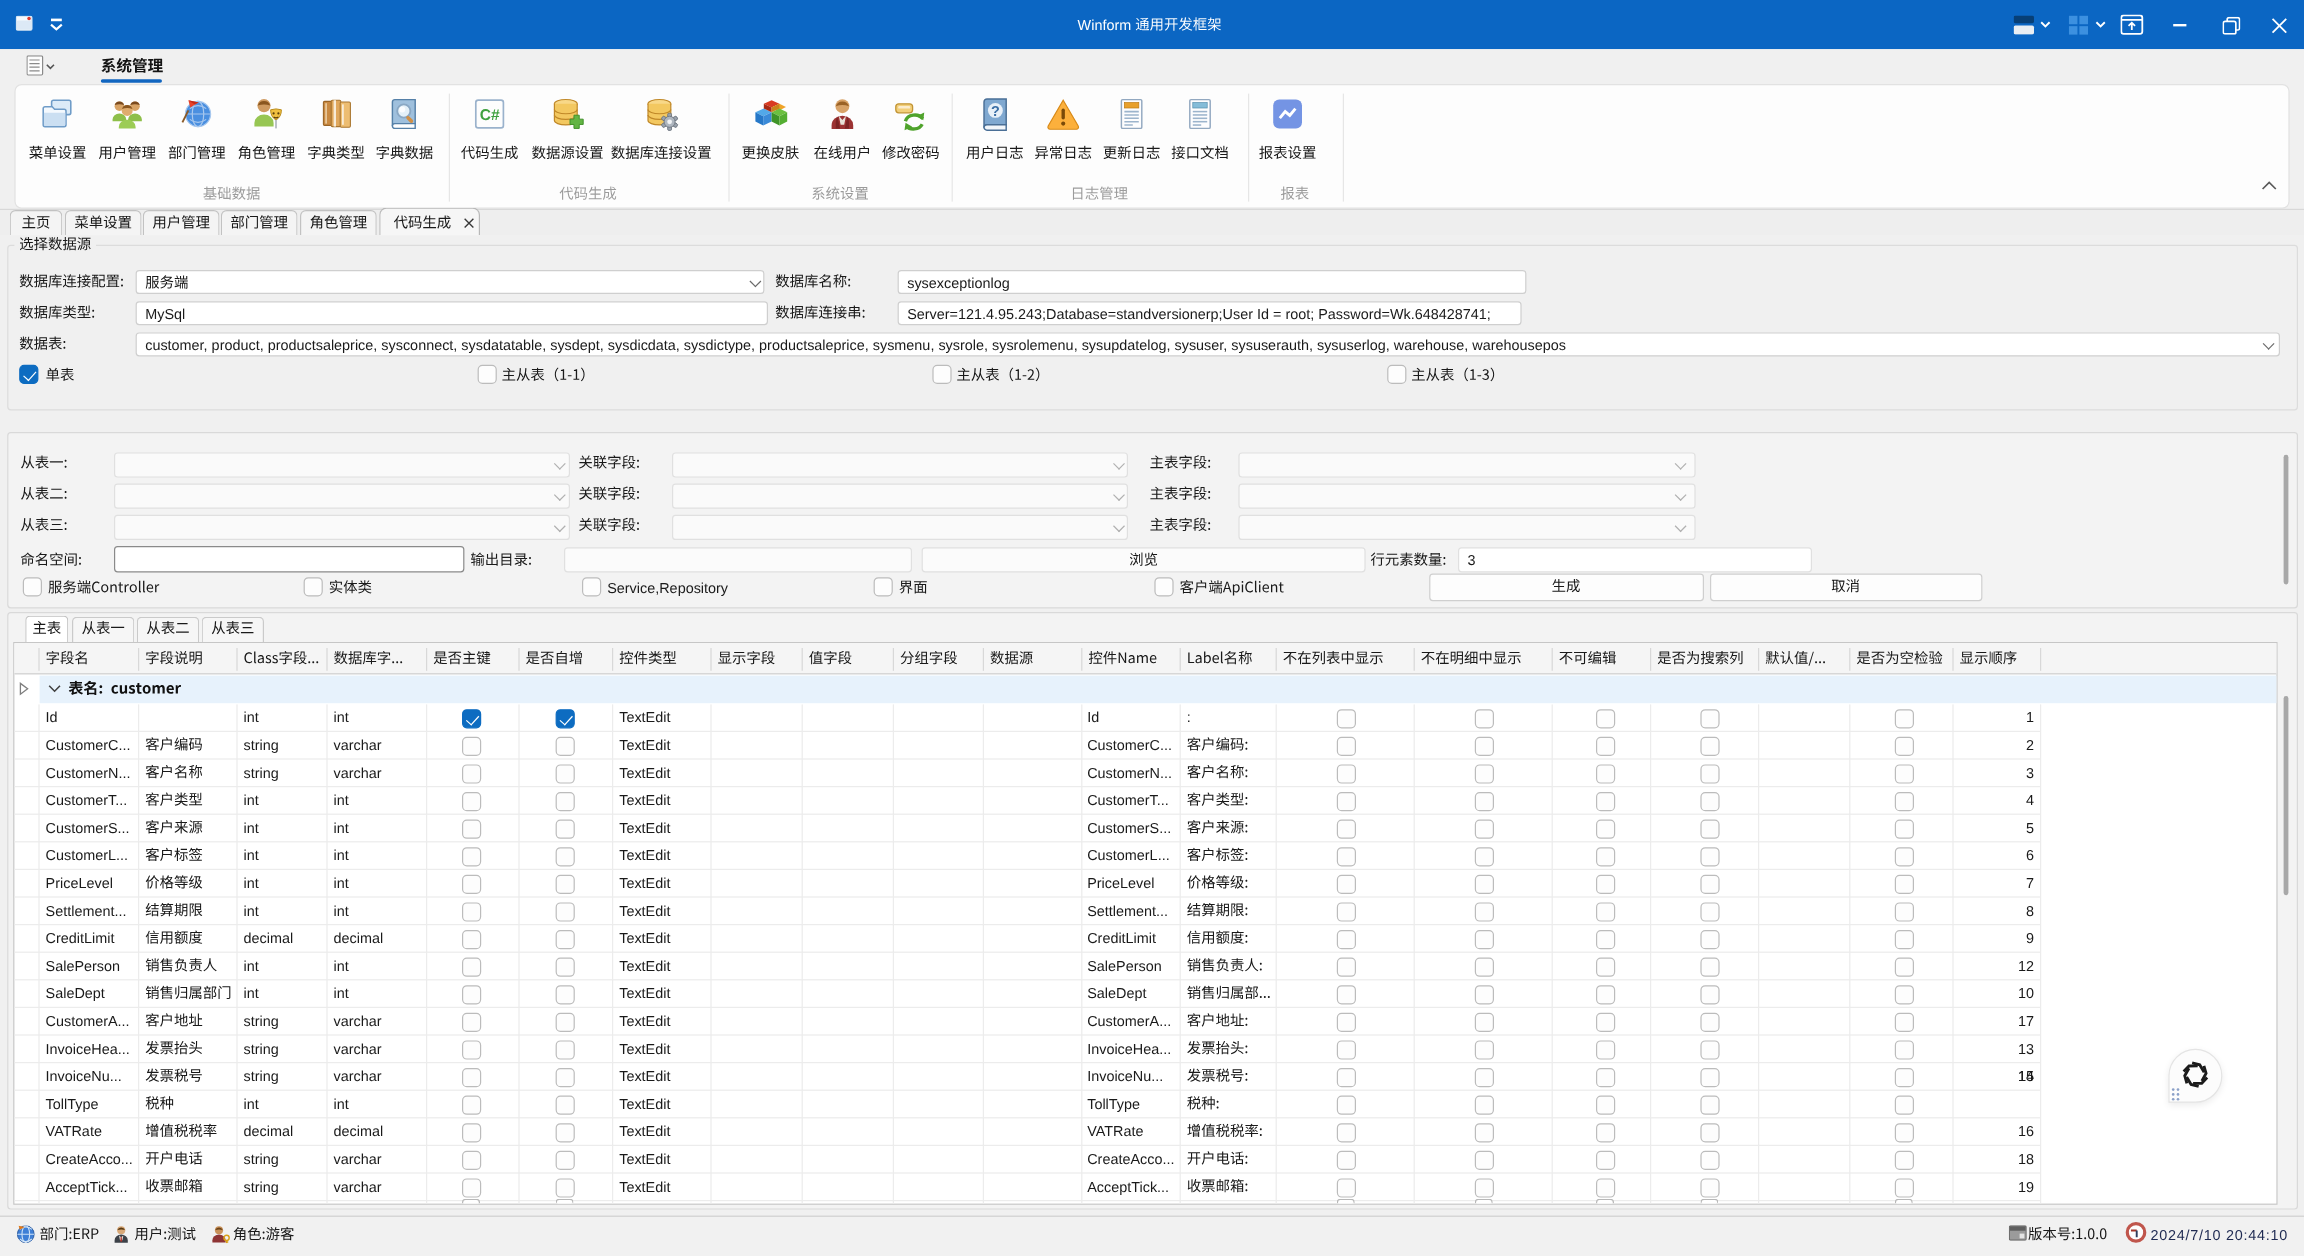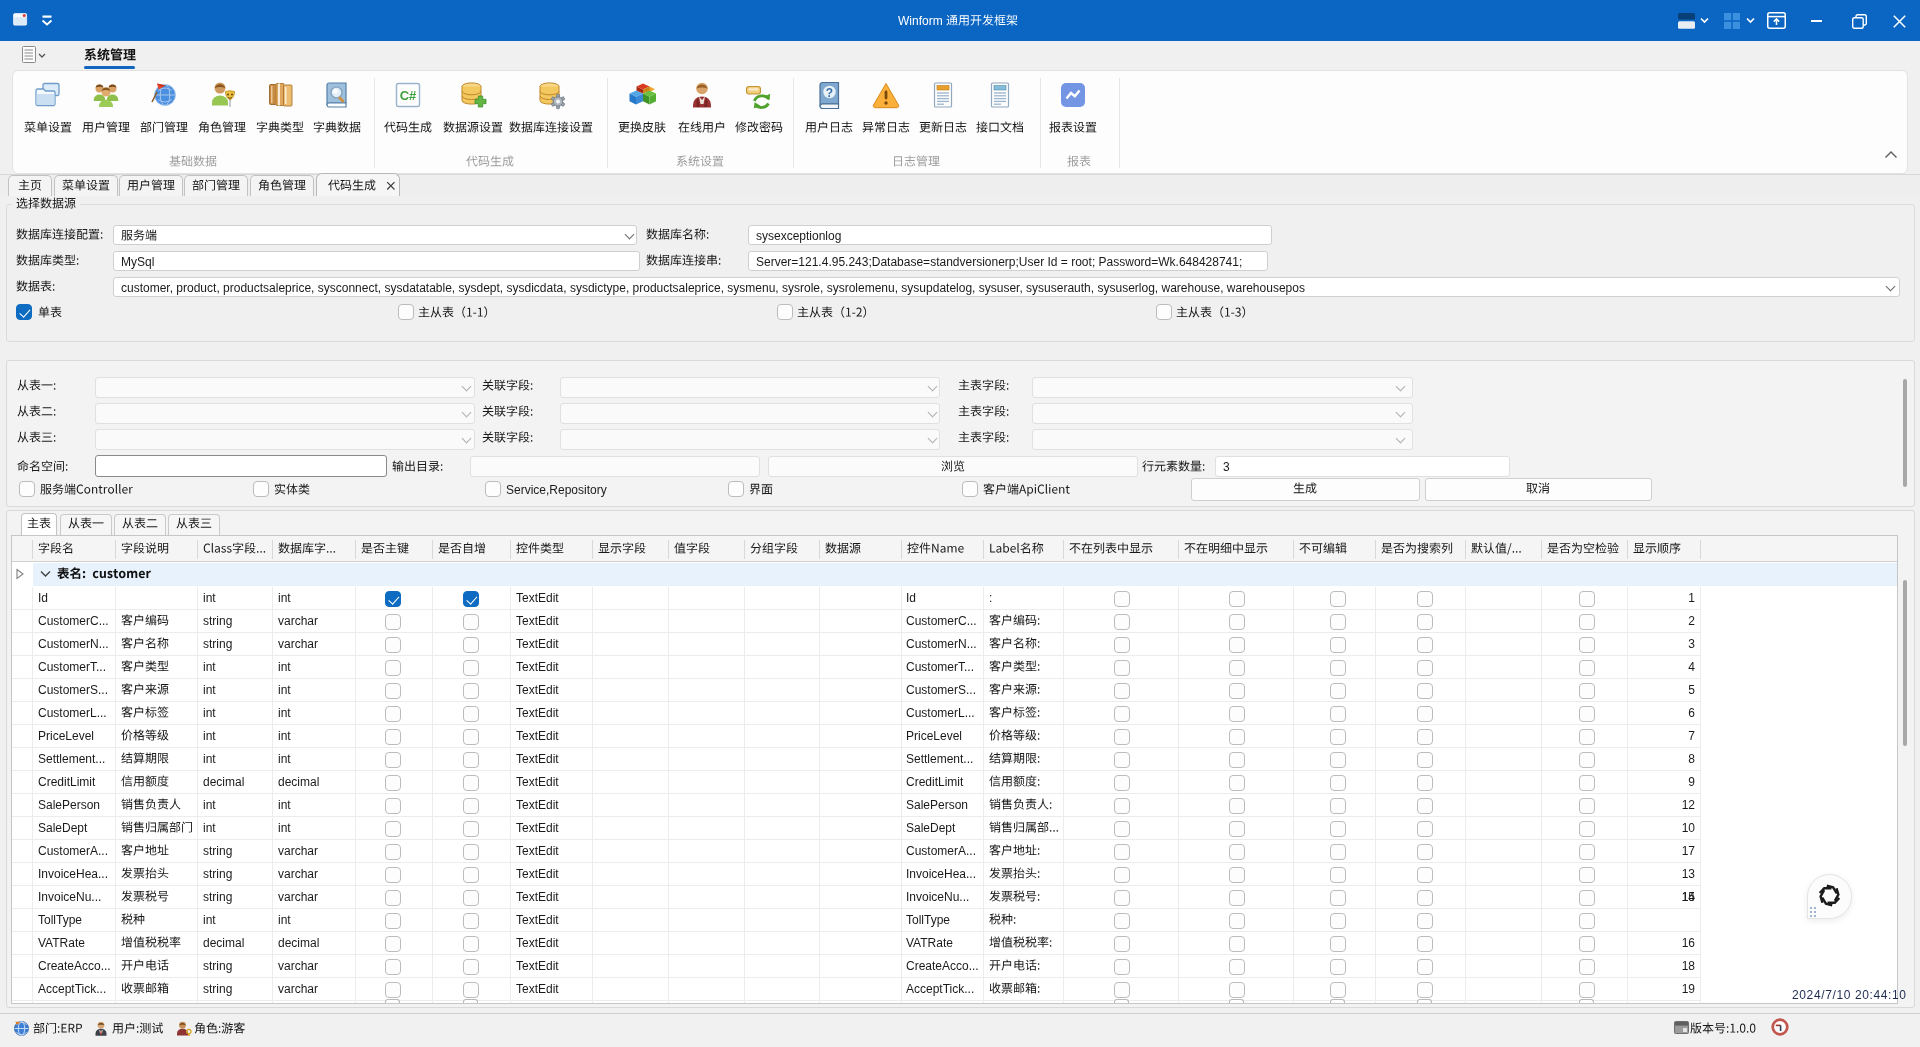--- a/index.html
+++ b/index.html
@@ -1904,21 +1904,21 @@
       <use href="#r30" x="4111"></use>
       <use href="#r2e" x="4666"></use>
       <use href="#r30" x="4944"></use>
     </g>
   </svg>
 <svg class="abs" style="left:1771px;top:1018px" width="18" height="18">
 <circle cx="9" cy="9" r="7.3" fill="#fdfdfd" stroke="#c0564c" stroke-width="2.7"></circle>
 <path d="M4.8 7.4 L9.6 7.4" stroke="#a03428" stroke-width="1.6"></path>
 <path d="M9.6 7.4 L9.6 13" stroke="#2c3e5e" stroke-width="1.6"></path>
   </svg>
-<span class="lat" style="left:1792px;top:988px;letter-spacing:0.62px;color:#1e2a52">2024/7/10 20:44:10</span>
+<span class="lat" style="left:1792px;top:1022px;letter-spacing:0.62px;color:#1e2a52">2024/7/10 20:44:10</span>
 <div class="abs" style="left:1807px;top:874px;width:45px;height:45px;background:#fcfcfc;
 border:1px solid #e4e4e4;border-radius:50% 50% 50% 0;box-shadow:0 2px 6px rgba(0,0,0,0.08)"></div>
 <svg class="abs" style="left:1815px;top:881px" width="29" height="29" viewBox="0 0 29 29">
 <g stroke="#1b1b1b" stroke-width="2.4" fill="none">
 <g transform="translate(14.5,14.5)">
 <path d="M-5 -8.8 L1.5 -8.8 L6.6 -3.7" transform="rotate(14)"></path>
 <path d="M-5 -8.8 L1.5 -8.8 L6.6 -3.7" transform="rotate(74)"></path>
 <path d="M-5 -8.8 L1.5 -8.8 L6.6 -3.7" transform="rotate(134)"></path>
 <path d="M-5 -8.8 L1.5 -8.8 L6.6 -3.7" transform="rotate(194)"></path>
 <path d="M-5 -8.8 L1.5 -8.8 L6.6 -3.7" transform="rotate(254)"></path>

